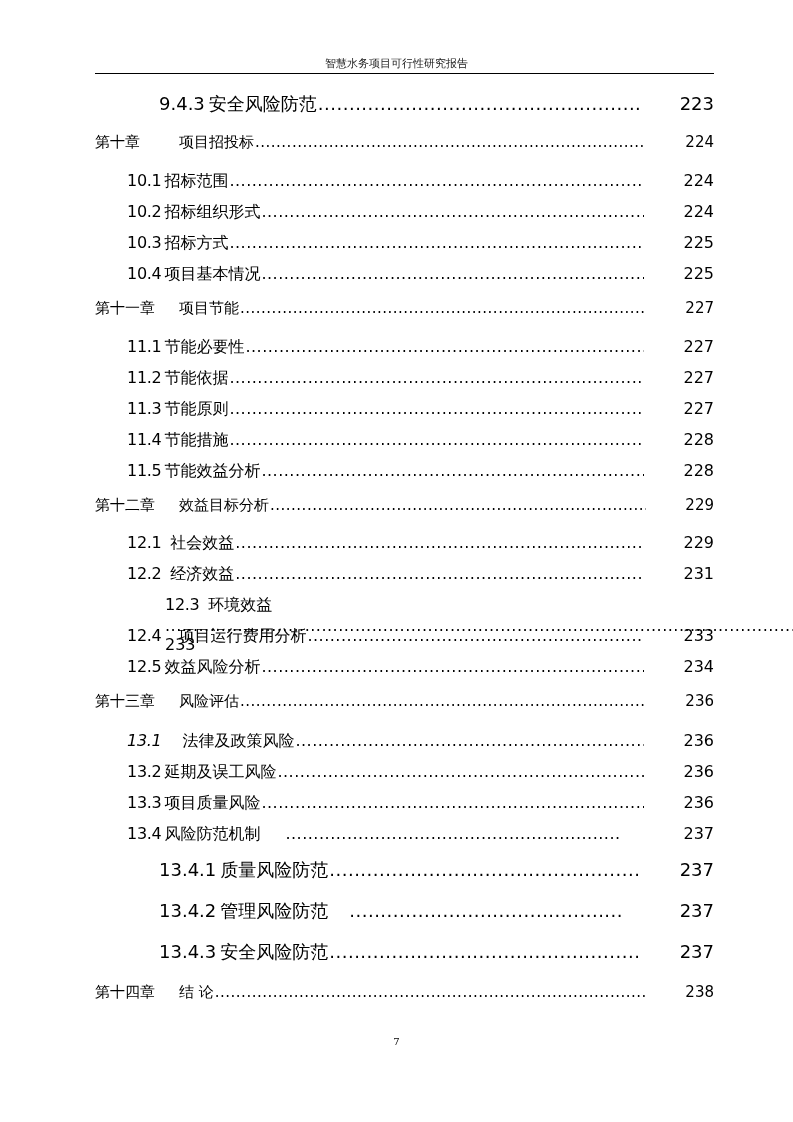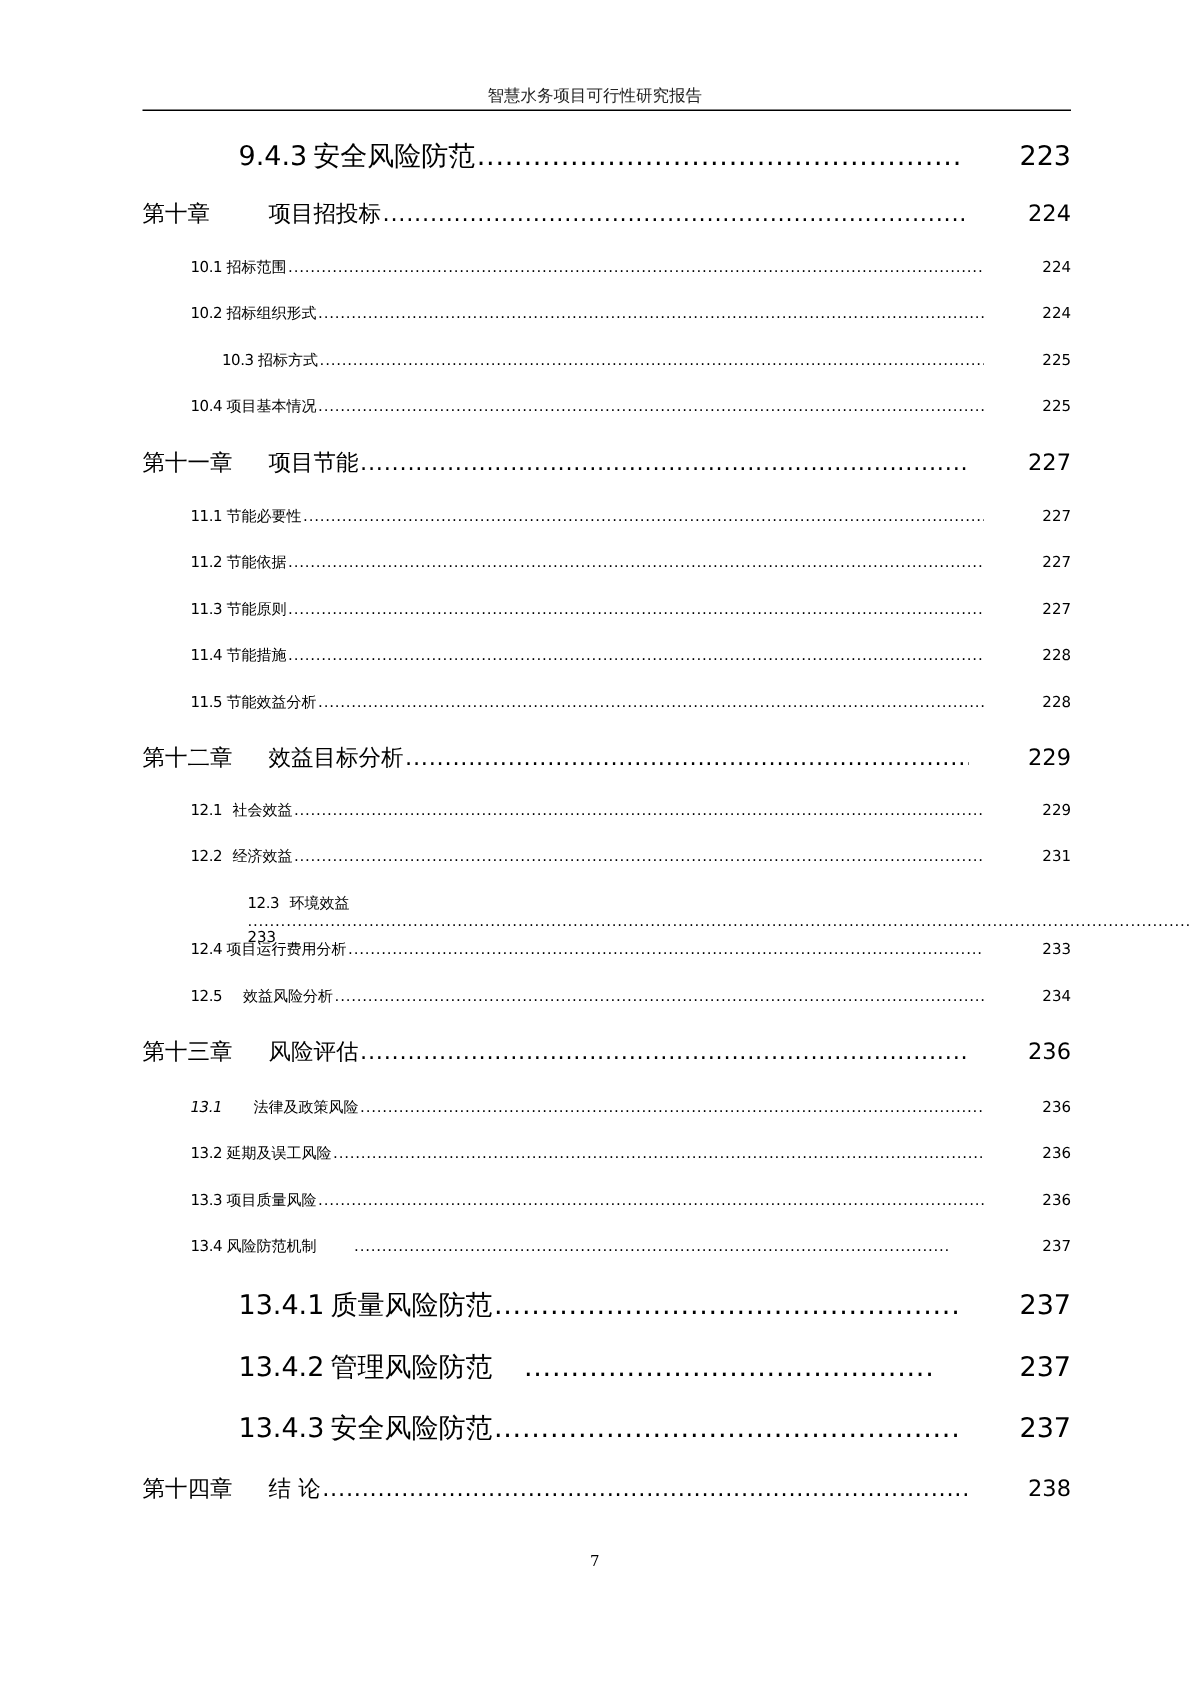--- a/index.html
+++ b/index.html
@@ -10,21 +10,21 @@
   .header-rule { position: absolute; top: 73px; left: 95px; width: 619px; height: 1px; background: #000; }
   .toc { position: absolute; left: 0; top: 0; width: 793px; }
   .row { position: absolute; left: 95px; width: 619px; display: flex; align-items: baseline;
          white-space: nowrap; }
   .row .label { flex: 0 0 auto; }
   .row .leader { flex: 1 1 auto; overflow: hidden; margin: 0 1px; letter-spacing: 0.5px; color: #000; }
   .row .leader::after { content: "................................................................................................................................................................................................................................................................................"; }
   .row .page { flex: 0 0 auto; margin-left: 38px; }
   .chapter { font-size: 15px; }
   .chapter .chnum { display: inline-block; width: 84px; }
-  .section { font-size: 10px; padding-left: 32px; box-sizing: border-box; }
+  .section { font-size: 16px; padding-left: 32px; box-sizing: border-box; }
   .section .num { letter-spacing: -0.3px; }
   .sub { font-size: 18px; padding-left: 64px; box-sizing: border-box; }
   .page-number { position: absolute; top: 1036px; left: 0; width: 793px; text-align: center;
                  font-size: 10px; font-family: "DejaVu Serif", "Liberation Serif", serif; }
 </style>
 </head>
 <body>
 
 <div class="header-title">智慧水务项目可行性研究报告</div>
 <div class="header-rule"></div>
@@ -54,21 +54,21 @@
   </div>
     <div class="row section" style="top: 202px;">
     <span class="label">
       <span class="num" style="margin-right: 3px;">10.2</span><span class="title">招标组织形式</span>
     </span>
     <span class="leader"></span>
     <span class="page">224</span>
   </div>
     <div class="row section" style="top: 233px;">
     <span class="label">
-      <span class="num" style="margin-right: 3px; margin-left: 21px;">10.3</span><span class="title">招标方式</span>
+      <span class="num" style="margin-right: 3px;">10.3</span><span class="title">招标方式</span>
     </span>
     <span class="leader"></span>
     <span class="page">225</span>
   </div>
     <div class="row section" style="top: 264px;">
     <span class="label">
       <span class="num" style="margin-right: 3px;">10.4</span><span class="title">项目基本情况</span>
     </span>
     <span class="leader"></span>
     <span class="page">225</span>
@@ -138,28 +138,28 @@
   </div>
     <div class="row section" style="top: 595px; flex-direction: column;">
     <span class="label">
       <span class="num" style="margin-right: 4px;">12.3 </span><span class="title">环境效益</span>
     </span>
     <span class="leader"></span>
     <span class="page">233</span>
   </div>
     <div class="row section" style="top: 626px;">
     <span class="label">
-      <span class="num" style="margin-right: 3px;">12.4</span><span class="title">项目运行费用分析</span>
+      <span class="num" style="margin-right: 17px;">12.4</span><span class="title">项目运行费用分析</span>
     </span>
     <span class="leader"></span>
     <span class="page">233</span>
   </div>
     <div class="row section" style="top: 657px;">
     <span class="label">
-      <span class="num" style="margin-right: 14px;">12.5</span><span class="title">效益风险分析</span>
+      <span class="num" style="margin-right: 3px;">12.5</span><span class="title">效益风险分析</span>
     </span>
     <span class="leader"></span>
     <span class="page">234</span>
   </div>
     <div class="row chapter" style="top: 692px;">
     <span class="label">
       <span class="num chnum">第十三章</span><span class="title">风险评估</span>
     </span>
     <span class="leader"></span>
     <span class="page">236</span>

